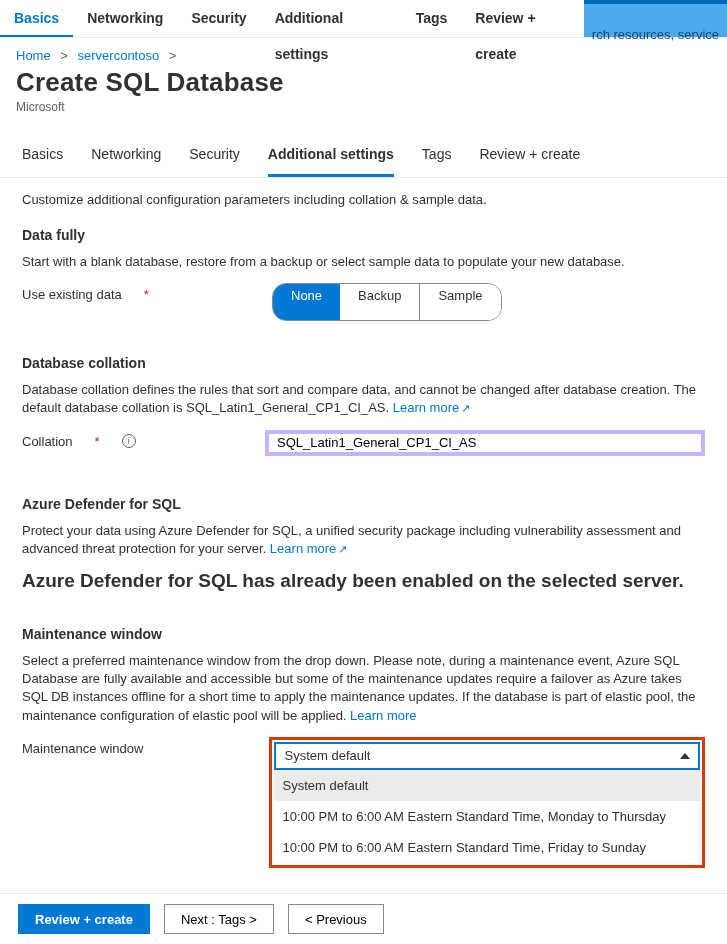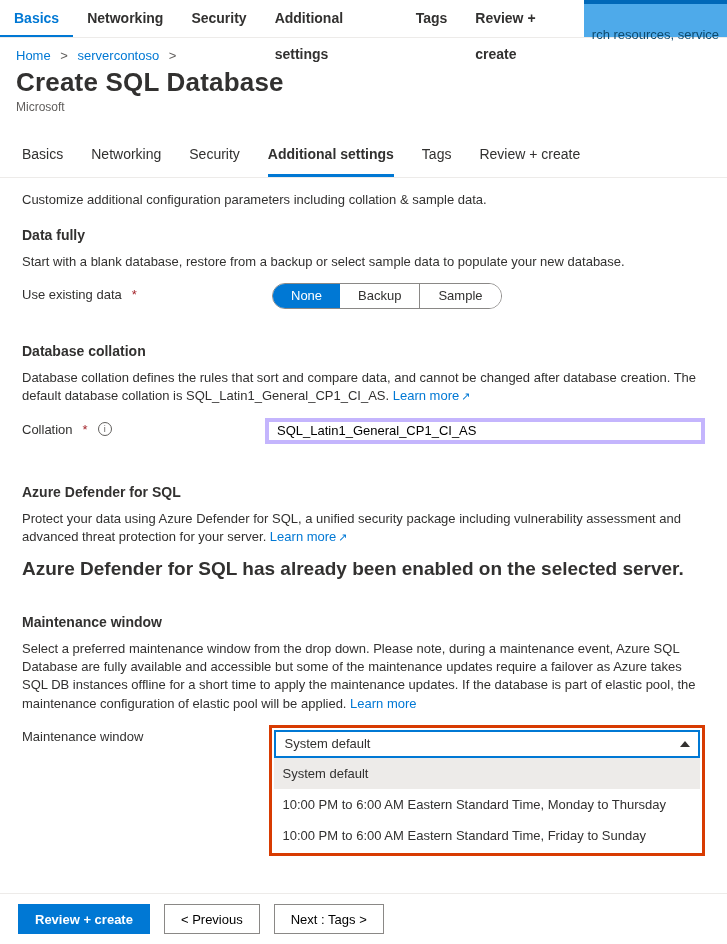--- a/index.html
+++ b/index.html
@@ -23,25 +23,25 @@
     .inner-tab { line-height:40px; font-size:14px; font-weight:400; color:#323130; cursor:pointer; border-bottom:3px solid transparent; }
     .inner-tab.active { font-weight:600; border-bottom-color:#0078d4; }
     
     .content { padding:14px 22px 120px; }
     .muted { color:#323130; font-size:13px; }
     h3.section { font-size:14px; font-weight:600; margin-top:20px; margin-bottom:10px; }
     .desc { font-size:13px; color:#323130; margin-bottom:12px; line-height:1.4; }
     a.link { color:#0078d4; text-decoration:none; cursor:pointer; }
     .ext-icon{ font-size:11px; margin-left:2px; }
     .form-row { display:flex; align-items:flex-start; margin-top:8px; font-size:13px; }
-    .form-label { width:250px; padding-top:4px; display:flex; align-items:flex-start; gap:10px;}
+    .form-label { width:250px; padding-top:4px; display:flex; align-items:flex-start; gap:22px;}
     .req { color:#a4262c; }
     .info-icon{ width:14px;height:14px;border:1px solid #605e5c;border-radius:50%;display:inline-flex;align-items:center;justify-content:center;font-size:9px;color:#605e5c;}
     
-    .pill-group{ display:inline-flex; border:1px solid #8a8886; border-radius:14px; overflow:hidden; height:26px;}
+    .pill-group{ display:inline-flex; border:1px solid #8a8886; border-radius:14px; overflow:hidden; height:38px;}
     .pill{ padding:0 18px; line-height:24px; background:#fff; color:#323130; cursor:pointer;}
     .pill.sel{ background:#0078d4; color:#fff;}
     .pill + .pill { border-left:1px solid #8a8886;}
     .pill.sel + .pill { border-left:none;}
     
     .input-col { flex:1; }
     input.txt{ width:440px; height:26px; padding:0 8px; border:4px solid #c4b5fd; font-size:13px;}
     .below-link{ margin-top:4px; font-size:13px;}
     
     .dropdown-wrap{ position:relative; width:440px; }
@@ -147,15 +147,15 @@
           <div class="dd-item">10:00 PM to 6:00 AM Eastern Standard Time, Monday to Thursday</div>
           <div class="dd-item">10:00 PM to 6:00 AM Eastern Standard Time, Friday to Sunday</div>
         </div>
       </div>
     </div>
   </div>
 </div>
 
 <div class="footer">
   <button class="btn primary">Review + create</button>
+  <button class="btn">Next : Tags &gt;</button>
   <button class="btn">&lt; Previous</button>
-  <button class="btn">Next : Tags &gt;</button>
 </div>
 
 </body></html>

